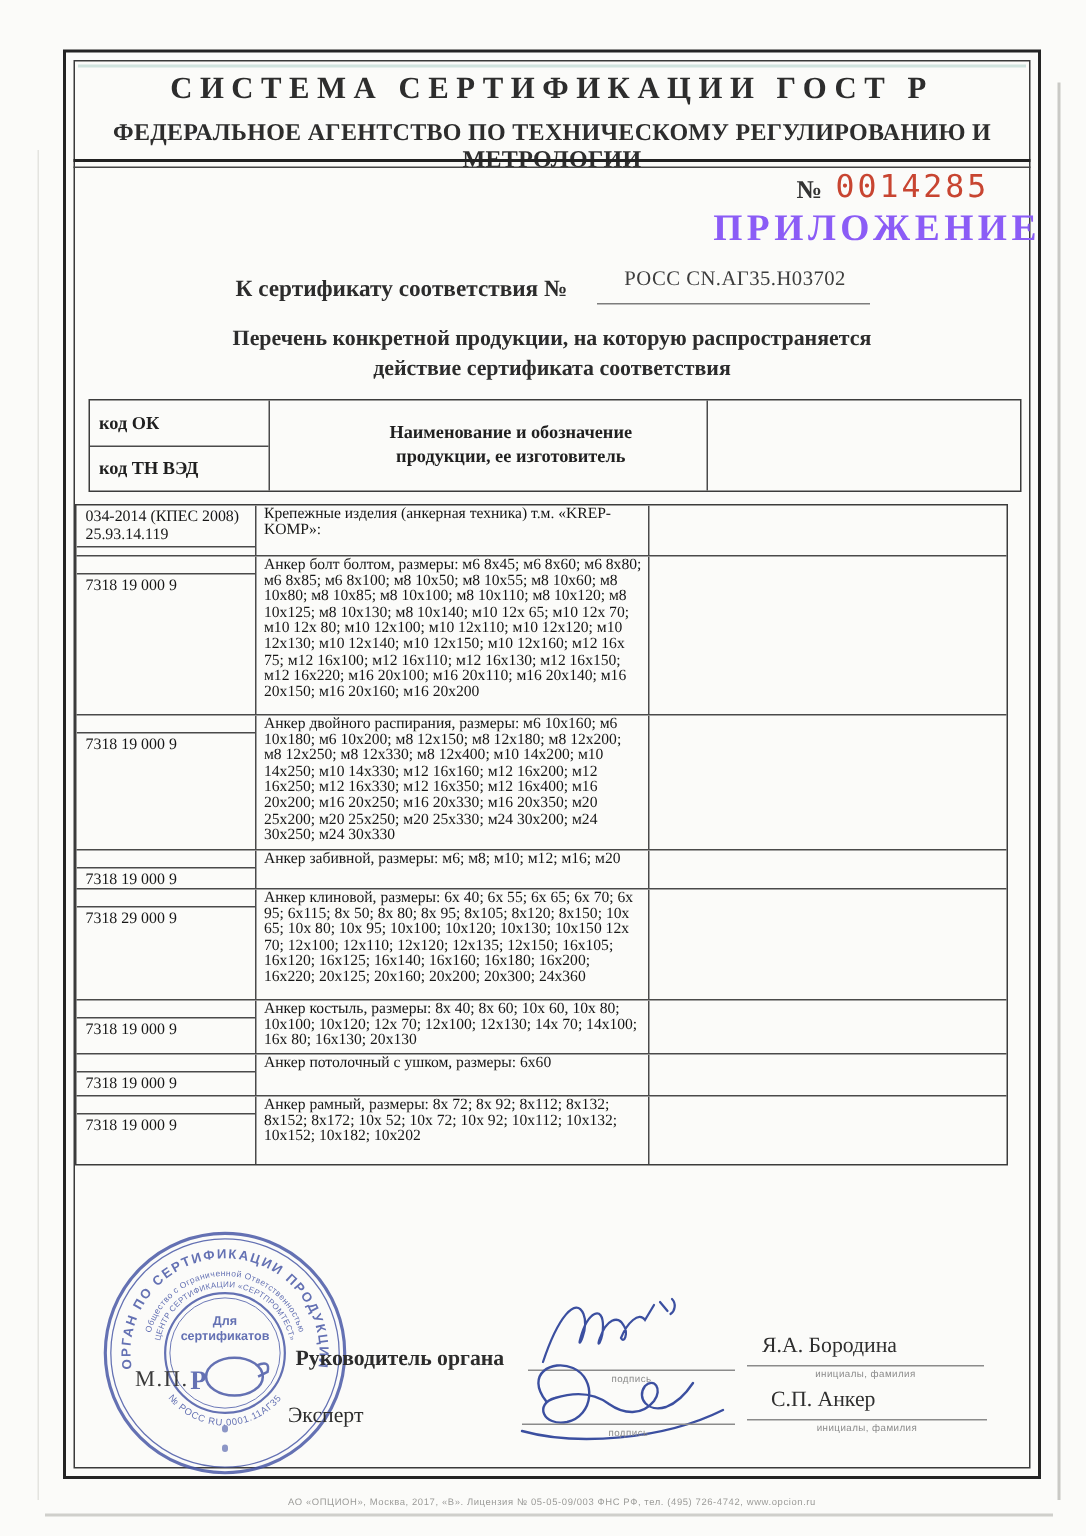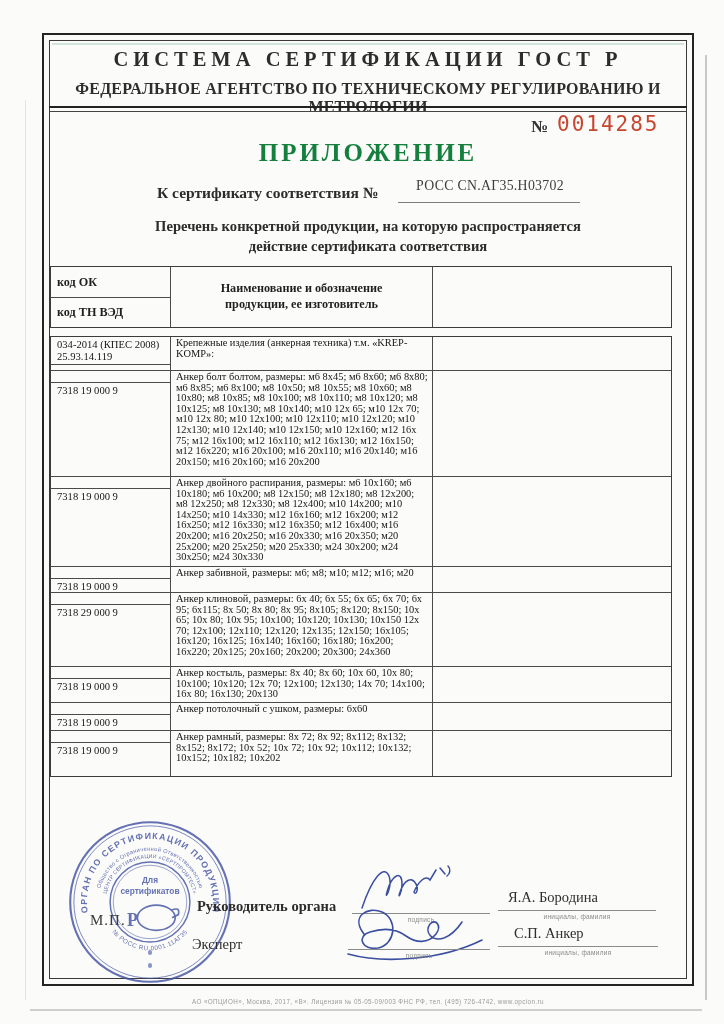--- a/index.html
+++ b/index.html
@@ -11,29 +11,29 @@
   .teal-line{left:52px;top:43px;width:632px;height:2px;background:#b9d6d0;opacity:.65;}
   .h1{left:42px;top:48px;width:652px;text-align:center;font-size:20.5px;font-weight:bold;
       letter-spacing:5px;color:#2d2d2d;}
   .h2{left:42px;top:80px;width:652px;text-align:center;font-size:16px;font-weight:bold;
       letter-spacing:.2px;color:#2d2d2d;}
   .rule1{left:49px;top:106px;width:638px;height:2px;background:#222;}
   .rule2{left:49px;top:111px;width:638px;height:1px;background:#444;}
   .no-sign{left:531px;top:117px;font-size:17px;font-weight:bold;color:#333;}
   .no-digits{left:557px;top:112px;font-family:"DejaVu Sans Mono",monospace;font-size:21px;
              letter-spacing:2px;color:#c84531;}
-  .title{left:42px;top:139px;width:652px;text-align:center;font-size:25px;font-weight:bold;
-         letter-spacing:3px;color:#15803d;}
+  .title{left:42px;top:139px;width:652px;text-align:right;font-size:25px;font-weight:bold;
+         letter-spacing:3px;color:#8b5cf6;}
   .cert-label{left:157px;top:184px;font-size:15.5px;font-weight:bold;color:#2c2c2c;}
   .cert-num{left:404px;top:178px;width:172px;text-align:center;font-size:13.8px;color:#3d3d3d;letter-spacing:.3px;}
   .cert-line{left:398px;top:202px;width:182px;height:1px;background:#7d7d7d;}
   .sub1{left:42px;top:218px;width:652px;text-align:center;font-size:14.6px;font-weight:bold;color:#2c2c2c;}
   .sub2{left:42px;top:238px;width:652px;text-align:center;font-size:14.6px;font-weight:bold;color:#2c2c2c;}
   
-  .thead{left:50px;top:266px;width:622px;height:62px;border:1.5px solid #3c3c3c;box-sizing:border-box;display:flex;}
+  .thead{left:59px;top:266px;width:622px;height:62px;border:1.5px solid #3c3c3c;box-sizing:border-box;display:flex;gap:30px;}
   .th1{width:120px;border-right:1px solid #4a4a4a;box-sizing:border-box;display:flex;flex-direction:column;}
   .th1a{height:31px;border-bottom:1px solid #4a4a4a;box-sizing:border-box;display:flex;align-items:center;
         padding-left:6px;font-size:12.2px;font-weight:bold;}
   .th1b{flex:1;display:flex;align-items:center;padding-left:6px;font-size:12.2px;font-weight:bold;}
   .th2{width:262px;border-right:1px solid #4a4a4a;box-sizing:border-box;display:flex;align-items:center;
        justify-content:center;text-align:center;font-size:12.2px;font-weight:bold;padding:0 26px;line-height:1.3;}
   .th3{flex:1;display:flex;align-items:center;justify-content:center;text-align:center;
        font-size:12.2px;font-weight:bold;padding:0 14px;line-height:1.3;}
   .tbody{left:50px;top:336px;width:622px;height:441px;border:1.2px solid #3c3c3c;box-sizing:border-box;
          display:flex;flex-direction:column;}

